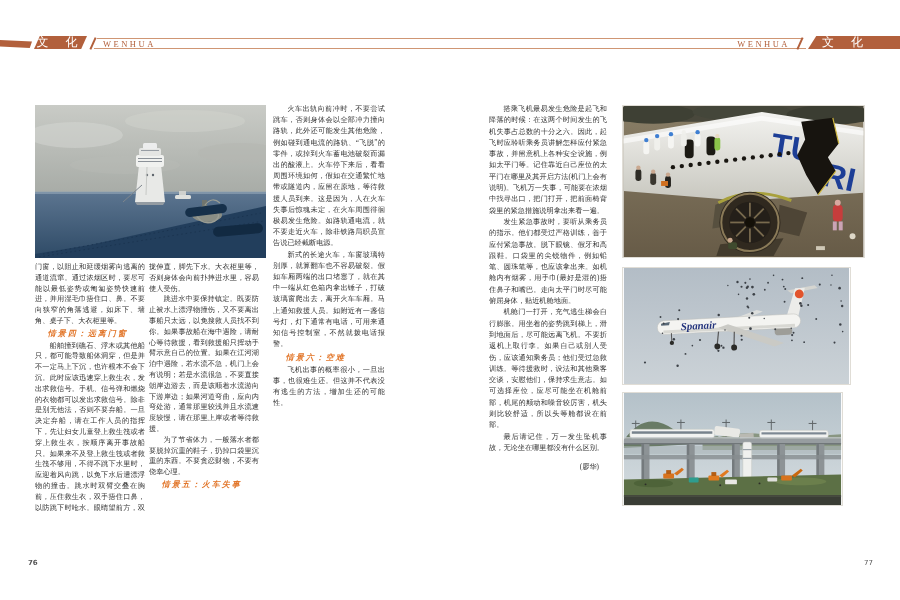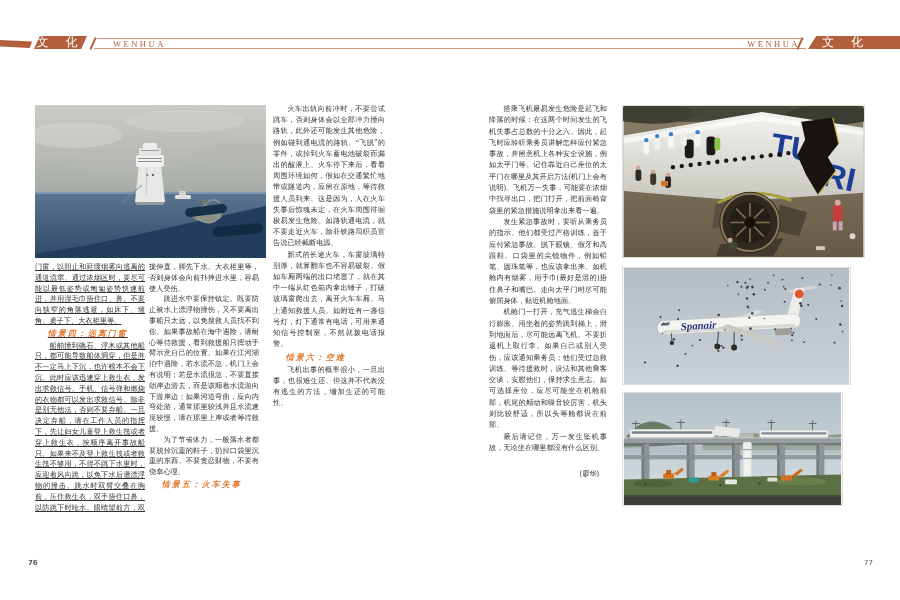--- a/index.html
+++ b/index.html
@@ -11,38 +11,38 @@
   #page-right { left:450px; }
 
   
   .hdr-rule { position:absolute; height:1px; background:#cf9674; }
   .hdr-banner { position:absolute; top:36px; height:13px; background:#b2603c; }
   .hdr-banner .cn { display:block; line-height:13px; color:#fff; font-size:12px;
                     letter-spacing:7px; text-align:center; white-space:nowrap; }
   .hdr-strip { position:absolute; background:#b2603c; }
   .hdr-slash { position:absolute; width:2px; height:13px; background:#b2603c; transform:rotate(24deg); }
   .wenhua { position:absolute; top:39px; font-size:8.5px; color:#b2603c;
-            letter-spacing:2.5px; font-family:"Liberation Serif", serif;margin-left:10px; }
+            letter-spacing:2.5px; font-family:"Liberation Serif", serif; }
 
   
   .photo { position:absolute; overflow:hidden; }
   .photo svg { display:block; width:100%; height:100%; }
   .framed { border:1px solid #e0ddd6; }
 
   
   .col { position:absolute; font-size:7.2px; color:#333; text-align:justify;
          text-justify:inter-ideograph; overflow:hidden; }
   .col p { text-indent:2em; }
   .col p.cont { text-indent:0; }
   .col .sec-h { color:#e2762a; font-weight:bold; font-style:italic; font-size:8px;
                 letter-spacing:2px; text-indent:1.6em; margin:2px 0 1px 0; }
   .lh-a { line-height:10.8px; }
   .lh-b { line-height:11.2px; }
   .lh-c { line-height:11.3px; }
-  .byline { text-align:right; padding-right:8px; text-indent:0 !important; margin-top:15px; }
+  .byline { text-align:right; padding-right:8px; text-indent:0 !important; margin-top:8px; }
 
   .pagenum { position:absolute; top:559px; font-size:7px; color:#555;
              font-family:"DejaVu Sans", sans-serif; }
 </style>
 </head>
 <body>
 
 <div class="spread">
 
   <div class="page" id="page-left">
@@ -100,21 +100,21 @@
           <ellipse cx="172" cy="110" rx="15" ry="7" fill="#8a8e85"></ellipse>
           <rect x="167" y="95" width="5" height="13" fill="#70756e"></rect>
           <path d="M160,108 q8,-11 18,-4 q10,6 2,12 q-13,6 -20,-8" stroke="#9a9d94" stroke-width="1.4" fill="none"></path>
           <path d="M170,100 q7,-9 15,-2" stroke="#9a9d94" stroke-width="1.2" fill="none"></path>
           <rect x="150" y="101" width="42" height="9" rx="4.5" fill="#16304a" transform="rotate(-7 171 105)"></rect>
           <rect x="178" y="120" width="50" height="10" rx="5" fill="#122a42" transform="rotate(-5 203 125)"></rect>
         </g>
       </svg>
     </div>
 
-    <div class="col lh-a" style="left:35px; top:262px; width:110px; height:252px;text-decoration:underline;">
+    <div class="col lh-a" style="left:35px; top:262px; width:110px; height:252px;">
       <p class="cont">门窗，以阻止和延缓烟雾向逃离的通道流窜。通过浓烟区时，要尽可能以最低姿势或匍匐姿势快速前进，并用湿毛巾捂住口、鼻。不要向狭窄的角落逃避，如床下、墙角、桌子下、大衣柜里等。</p>
       <div class="sec-h">情景四：远离门窗</div>
       <p>船舶撞到礁石、浮木或其他船只，都可能导致船体洞穿，但是并不一定马上下沉，也许根本不会下沉。此时应该迅速穿上救生衣，发出求救信号。手机、信号弹和燃烧的衣物都可以发出求救信号。除非是别无他法，否则不要弃船。一旦决定弃船，请在工作人员的指挥下，先让妇女儿童登上救生筏或者穿上救生衣，按顺序离开事故船只。如果来不及登上救生筏或者救生筏不够用，不得不跳下水里时，应迎着风向跳，以免下水后遭漂浮物的撞击。跳水时双臂交叠在胸前，压住救生衣，双手捂住口鼻，以防跳下时呛水。眼睛望前方，双腿并</p>
     </div>
 
     <div class="col lh-a" style="left:149px; top:262px; width:110px; height:252px;">
       <p class="cont">拢伸直，脚先下水。大衣柜里等，否则身体会向前扑摔进水里，容易使人受伤。</p>
       <p>跳进水中要保持镇定。既要防止被水上漂浮物撞伤，又不要离出事船只太远，以免搜救人员找不到你。如果事故船在海中遇险，请耐心等待救援，看到救援船只挥动手臂示意自己的位置。如果在江河湖泊中遇险，若水流不急，机门上会有说明；若是水流很急，不要直接朝岸边游去，而是该顺着水流游向下游岸边；如果河道弯曲，应向内弯处游，通常那里较浅并且水流速度较慢，请在那里上岸或者等待救援。</p>
       <p>为了节省体力，一般落水者都要脱掉沉重的鞋子，扔掉口袋里沉重的东西。不要贪恋财物，不要有侥幸心理。</p>
       <div class="sec-h">情景五：火车失事</div>

